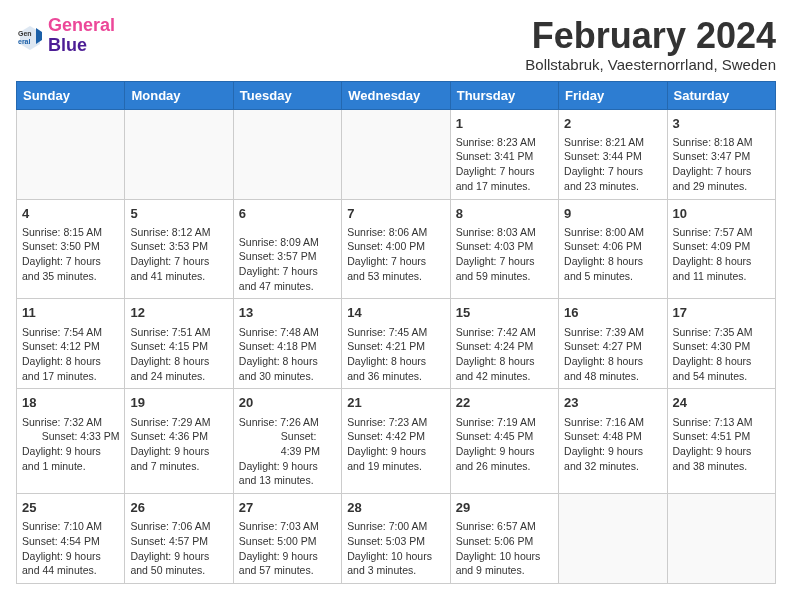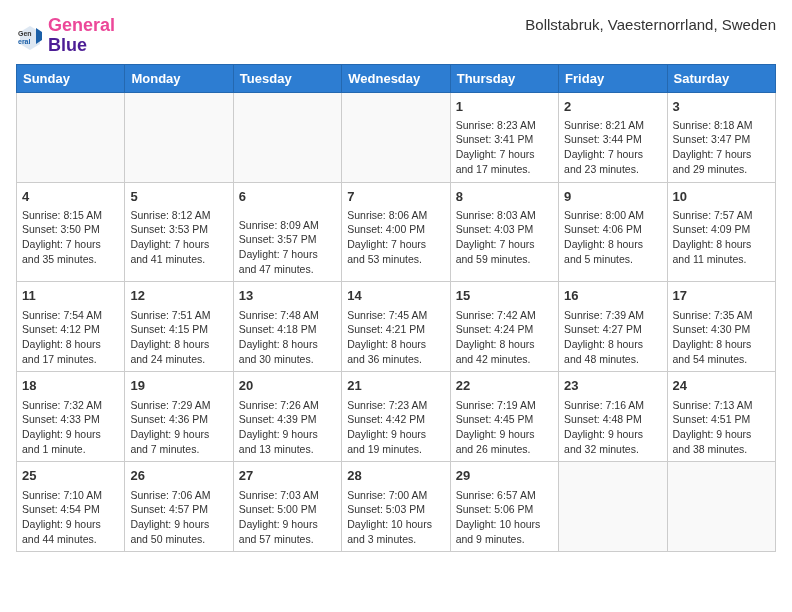--- a/index.html
+++ b/index.html
@@ -96,20 +96,21 @@
       <text x="2" y="14" font-size="7" fill="#333" font-weight="bold">Gen</text>
       <text x="2" y="22" font-size="7" fill="#1a5fa8" font-weight="bold">eral</text>
       <polygon points="20,6 26,10 26,18 20,22" fill="#1a5fa8"></polygon>
     </svg>
     <div class="logo-text">
       <span class="general">General</span>
       <span class="blue">Blue</span>
     </div>
   </div>
   <div class="title-area">
+    <div class="month-title">February 2024</div>
     <div class="subtitle">Bollstabruk, Vaesternorrland, Sweden</div>
   </div>
 </div>
 
 <table class="calendar">
   <thead>
     <tr>
     <th>Sunday</th>
         <th>Monday</th>
         <th>Tuesday</th>
@@ -229,33 +230,33 @@
           <span class="day-num">17</span>
           <span style="display: block;">Sunrise: 7:35 AM</span>
           <span style="display: block;">Sunset: 4:30 PM</span>
           <span style="display: block;">Daylight: 8 hours and 54 minutes.</span>
         </td>
       </tr>
       <tr class="week-row">
         <td>
           <span class="day-num">18</span>
           <span style="display: block;">Sunrise: 7:32 AM</span>
-          <span style="display: block;">Sunset: 4:33 PM</span>
+          <span style="display: block; text-align: right;">Sunset: 4:33 PM</span>
           <span style="display: block;">Daylight: 9 hours and 1 minute.</span>
         </td>
         <td>
           <span class="day-num">19</span>
           <span style="display: block;">Sunrise: 7:29 AM</span>
           <span style="display: block;">Sunset: 4:36 PM</span>
           <span style="display: block;">Daylight: 9 hours and 7 minutes.</span>
         </td>
         <td>
           <span class="day-num">20</span>
           <span style="display: block;">Sunrise: 7:26 AM</span>
-          <span style="display: block;">Sunset: 4:39 PM</span>
+          <span style="display: block; margin-left: 42px;">Sunset: 4:39 PM</span>
           <span style="display: block;">Daylight: 9 hours and 13 minutes.</span>
         </td>
         <td>
           <span class="day-num">21</span>
           <span style="display: block;">Sunrise: 7:23 AM</span>
           <span style="display: block;">Sunset: 4:42 PM</span>
           <span style="display: block;">Daylight: 9 hours and 19 minutes.</span>
         </td>
         <td>
           <span class="day-num">22</span>

